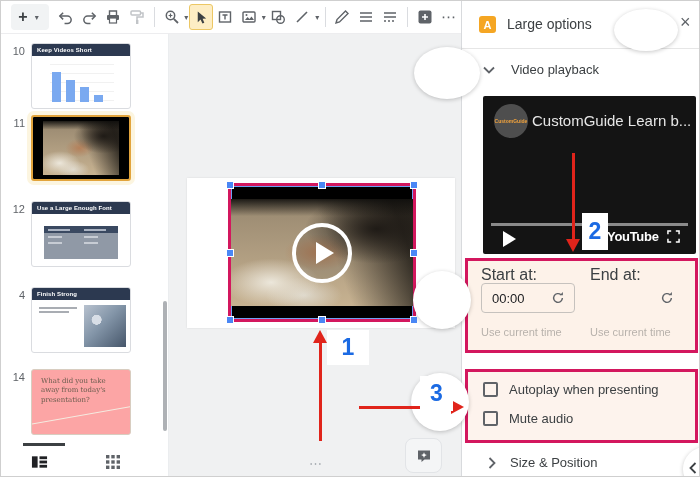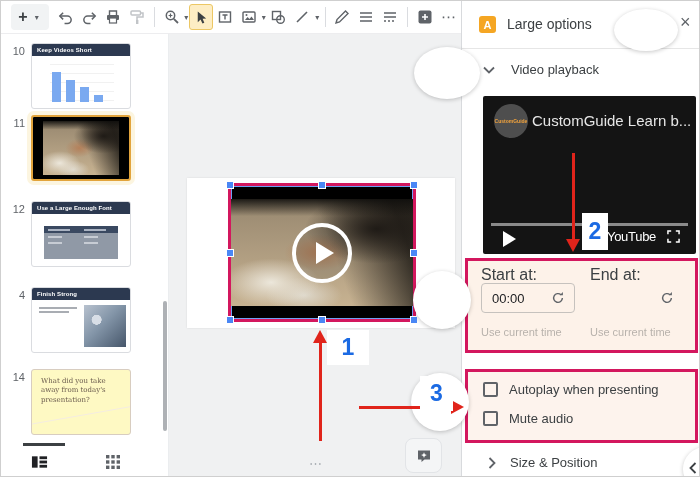--- a/index.html
+++ b/index.html
@@ -37,21 +37,21 @@
   .mini-table{position:absolute;left:12px;top:24px;width:74px;height:30px;}
   .mini-table .th{height:7px;background:#3a4961;display:flex;gap:14px;align-items:center;padding-left:4px;}
   .mini-table .th i{display:block;width:22px;height:2px;background:#aab3c2;}
   .mini-table .tb{height:23px;background:#9099a6;padding-top:3px;}
   .mini-table .tr{display:flex;gap:22px;padding-left:4px;margin-bottom:4px;}
   .mini-table .tr i{display:block;width:14px;height:2px;background:#c7ccd4;}
   .txt-line{position:absolute;height:2px;background:#a9adb3;}
   .mini-photo{position:absolute;left:52px;top:17px;width:42px;height:42px;
       background:radial-gradient(circle at 30% 35%,#d8dee6 0 12%,transparent 13%),
                  linear-gradient(135deg,#b8c2cf 0%,#8395a8 45%,#46566a 100%);}
-  .thumb.quote{background:#fef9c3;border-color:#d8cdc0;}
+  .thumb.quote{background:#fca5a5;border-color:#d8cdc0;}
   .s14-text{padding:7px 9px 0 9px;font-family:"DejaVu Serif",serif;font-size:7px;
             line-height:1.35;color:#6b5c4e;}
   .s14-line{position:absolute;left:-6px;top:44px;width:120px;height:1px;background:#f4ece1;
             transform:rotate(-10deg);}
   .vscroll{position:absolute;left:162px;top:267px;width:4px;height:130px;background:#aeb1b5;border-radius:2px;}
   .hscroll{position:absolute;left:22px;top:409px;width:42px;height:4px;background:#3c4043;}
   .bottombar{position:absolute;left:0;top:412px;width:100%;height:32px;background:#fff;
              display:flex;align-items:center;}
   .viewbtn{margin-left:30px;}
   .viewbtn.grid{margin-left:58px;}
@@ -94,21 +94,21 @@
   .panel-title{position:absolute;left:45px;top:15px;font-size:14px;font-weight:500;color:#3c4043;}
   .close-x{position:absolute;left:218px;top:11px;font-size:18px;color:#5f6368;line-height:1.2;}
   .sec-row-label{font-size:13px;font-weight:500;color:#3c4043;}
   .preview{position:absolute;left:21px;top:95px;width:213px;height:158px;background:#141414;border-radius:2px;overflow:hidden;}
   .yt-logo{position:absolute;left:11px;top:8px;width:34px;height:34px;border-radius:50%;background:#4e4e4e;
            display:flex;align-items:center;justify-content:center;font-size:5px;font-weight:bold;color:#f2a33c;}
   .yt-title{position:absolute;left:49px;top:16px;width:160px;font-size:15px;color:#e6e6e6;white-space:nowrap;overflow:hidden;}
   .yt-progress{position:absolute;left:8px;top:127px;width:197px;height:3px;background:#8a8a8a;}
   .yt-play{position:absolute;left:20px;top:135px;width:0;height:0;border-left:13px solid #fff;
            border-top:8px solid transparent;border-bottom:8px solid transparent;}
-  .yt-brand{position:absolute;left:124px;top:133px;font-size:13px;font-weight:normal;color:#fff;letter-spacing:-.3px;}
+  .yt-brand{position:absolute;left:124px;top:133px;font-size:13px;font-weight:bold;color:#fff;letter-spacing:-.3px;}
   .yt-fs{position:absolute;left:184px;top:134px;}
   .hl-box{position:absolute;border:3px solid #d3175e;box-sizing:border-box;}
   .hl-1{left:3px;top:257px;width:233px;height:95px;background:#fdf2e9;}
   .hl-2{left:3px;top:368px;width:233px;height:74px;background:#fdf3ed;}
   .time-label{position:absolute;font-size:16px;color:#3c4043;}
   .time-input{position:absolute;width:94px;height:30px;border:1px solid #c6c2be;border-radius:4px;
               background:transparent;font-family:"Liberation Sans",sans-serif;font-size:13px;color:#202124;
               padding:0 26px 0 10px;box-sizing:border-box;}
   .time-refresh{position:absolute;width:14px;height:14px;}
   .time-helper{position:absolute;font-size:11px;color:#b8b2ac;}

